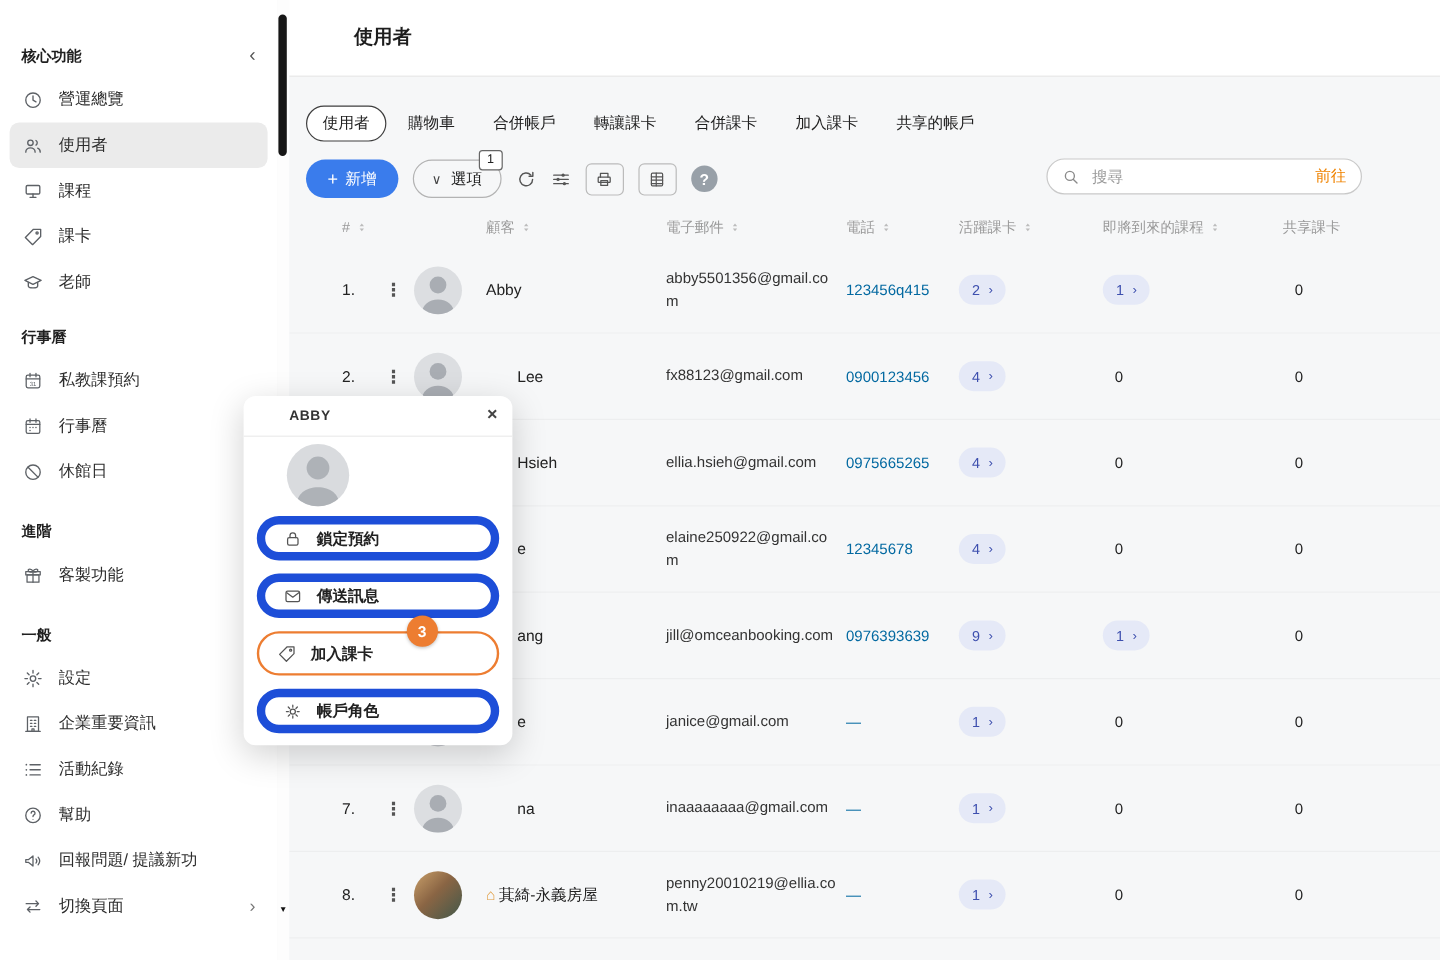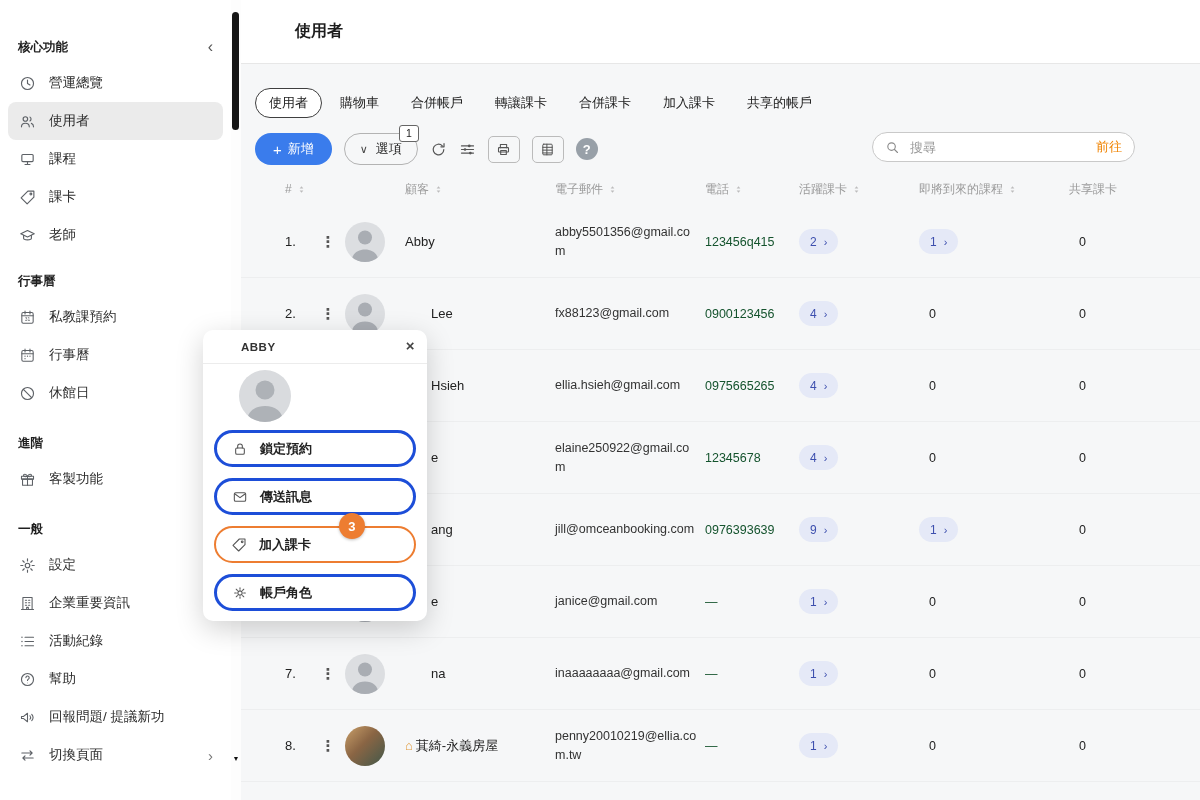--- a/index.html
+++ b/index.html
@@ -52,32 +52,32 @@
   .pl14{padding-left:14px}
   .row{height:72px;font-size:13px;color:#222;border-bottom:1px solid rgba(0,0,0,0.035)}
   .cell-num{padding-left:14px}
   .kebab{font-size:15px;color:#555;text-align:center;cursor:pointer;font-weight:bold}
   .avatar{width:40px;height:40px;border-radius:50%;background:#dcdee1;overflow:hidden}
   .avatar.photo{background:linear-gradient(135deg,#caa06a 0%,#8a6544 45%,#41584a 100%)}
   .name{padding-left:6px;line-height:1.35}
   .indent{display:inline-block;padding-left:26px}
   .house{color:#e09b3d;font-size:13px;margin-right:3px}
   .email{padding-left:6px;font-size:12.5px;color:#333;max-width:142px;word-break:break-all;line-height:1.5}
-  .phone{padding-left:6px;font-size:12.5px;color:#14532d}
+  .phone{padding-left:6px;font-size:12.5px;color:#0369a1}
   .pill{display:inline-flex;align-items:center;gap:7px;background:#e5e9f7;color:#3d4fae;border-radius:13px;height:25px;padding:0 11px;font-size:12px;margin-left:8px;cursor:pointer}
   .pill .chev{font-size:11px}
   .plain0{padding-left:18px;font-size:12.5px;color:#222}
 
   
   .popup{position:absolute;left:203px;top:330px;width:224px;background:#fff;border-radius:10px;box-shadow:0 8px 28px rgba(0,0,0,.18);z-index:40;padding-bottom:10px;box-sizing:border-box}
   .popup-h{height:34px;display:flex;align-items:center;border-bottom:1px solid #ececec;padding-left:38px;font-size:11.5px;font-weight:bold;letter-spacing:.5px;color:#333;position:relative;box-sizing:border-box}
   .popup-x{position:absolute;right:12px;top:8px;font-size:15px;color:#444;cursor:pointer;line-height:1}
   .popup-avatar{width:52px;height:52px;border-radius:50%;background:#d9dbde;margin:6px 0 4px 36px;overflow:hidden}
   .pmenu{display:flex;flex-direction:column;gap:11px;padding:4px 11px 0}
-  .pm{position:relative;display:flex;align-items:center;gap:12px;height:37px;border:3px solid #1d4ed8;border-radius:19px;padding:0 15px;background:#fff;font-size:13px;font-weight:600;color:#222;box-sizing:border-box;cursor:pointer}
+  .pm{position:relative;display:flex;align-items:center;gap:12px;height:37px;border:7px solid #1d4ed8;border-radius:19px;padding:0 15px;background:#fff;font-size:13px;font-weight:600;color:#222;box-sizing:border-box;cursor:pointer}
   .pm.hl{border:2px solid #ed7d31}
   .pm .ic{color:#555;display:flex;flex:none}
   .pm-badge{position:absolute;top:-15px;left:62%;width:26px;height:26px;border-radius:50%;background:#ed7d31;color:#fff;font-size:13px;display:flex;align-items:center;justify-content:center;box-shadow:0 1px 3px rgba(0,0,0,.25);font-weight:bold}
 </style>
 </head>
 <body>
 
 <div class="app">
 
   <aside class="sidebar">

